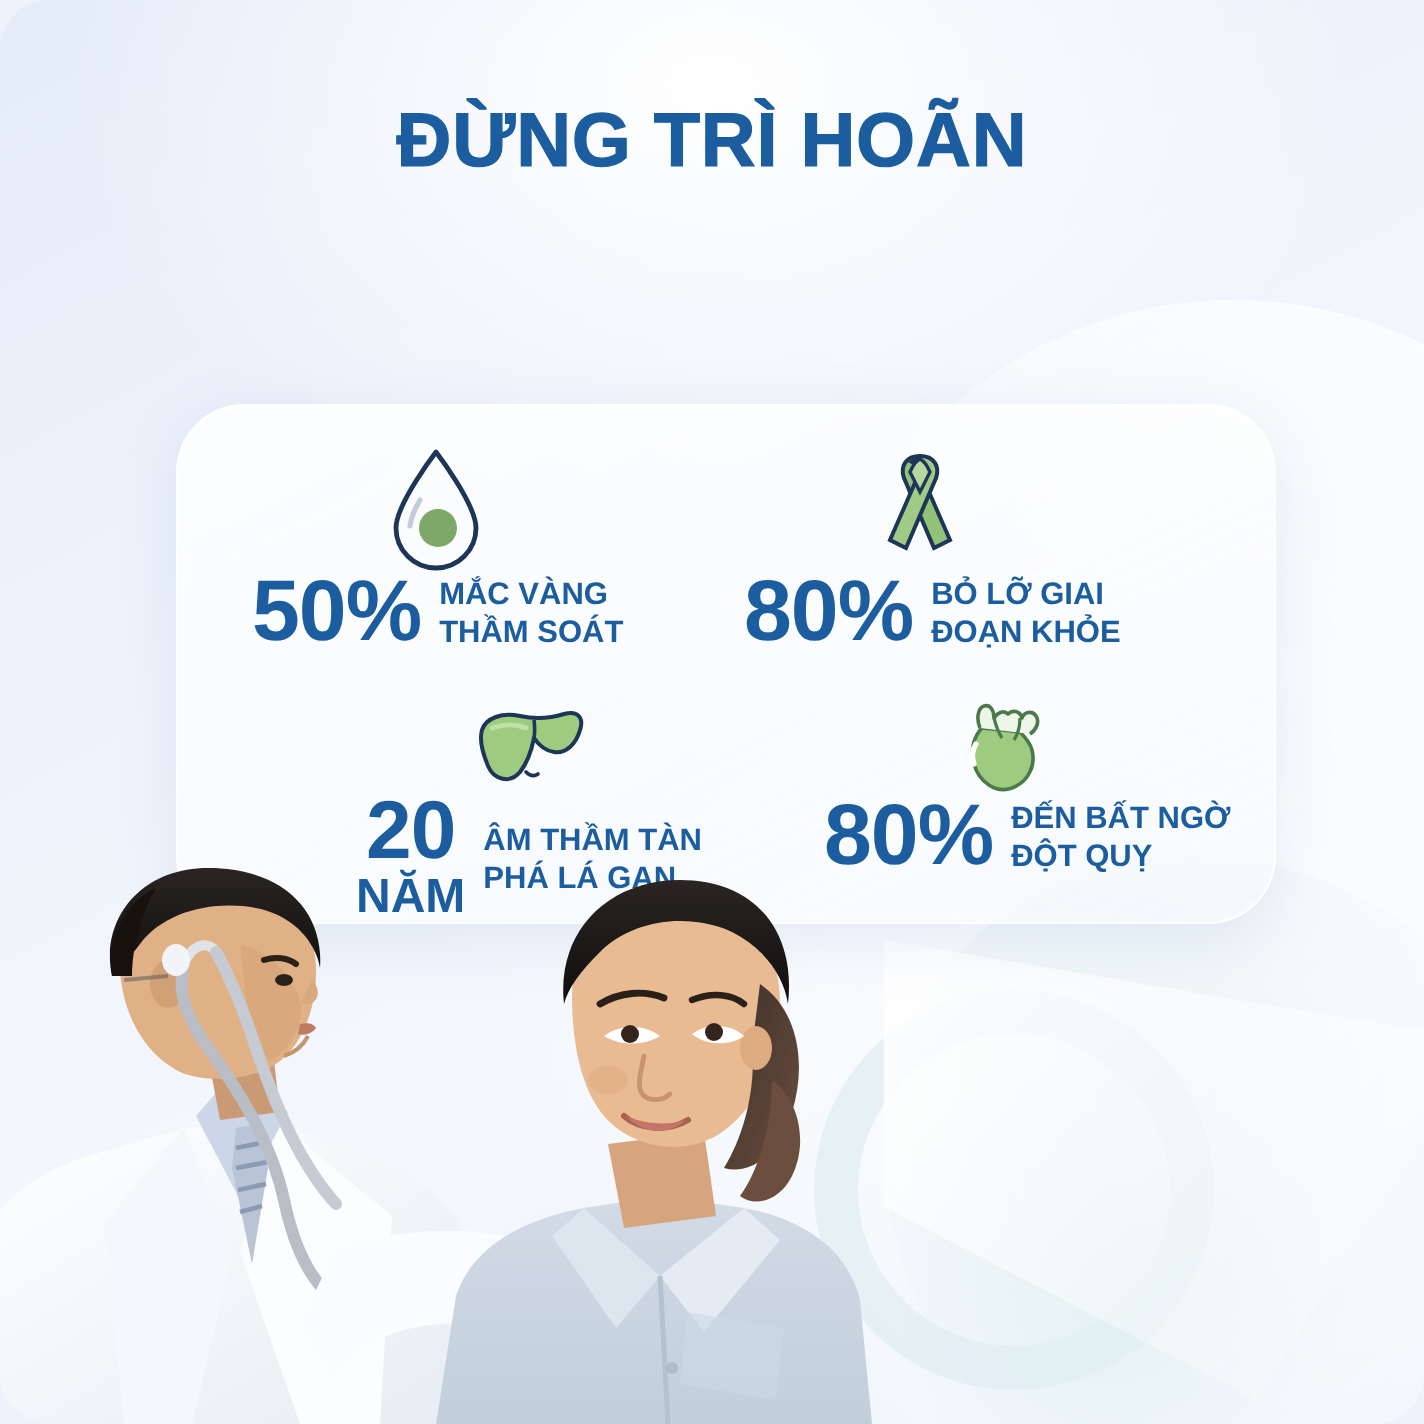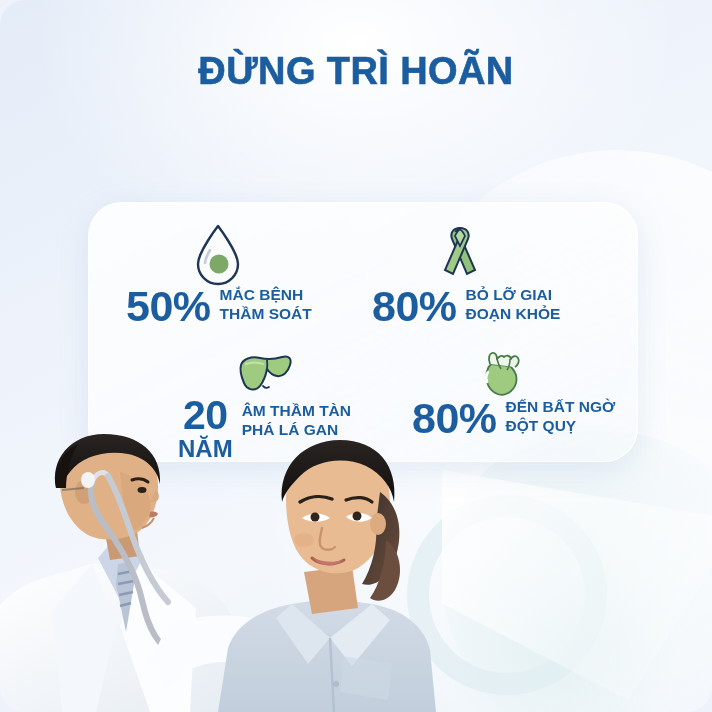--- a/index.html
+++ b/index.html
@@ -87,21 +87,21 @@
     box-shadow:0 8px 30px rgba(120,155,195,.16), inset 0 1px 0 rgba(255,255,255,.9);
     backdrop-filter:blur(3px);
   }
 
   
   .stat { position:absolute; }
   .stat .icon-wrap {
     position:absolute; left:50%; transform:translateX(-50%);
     display:block;
   }
-  .stat .row { position:absolute; display:flex; align-items:flex-start; white-space:nowrap; }
+  .stat .row { position:absolute; display:flex; align-items:flex-end; white-space:nowrap; }
   .big {
     font-size:43px; font-weight:bold; color:#1b5d9e; line-height:.95;
     letter-spacing:-.5px;
   }
   .big.small-num { font-size:41px; }
   .unit {
     font-size:24px; font-weight:bold; color:#1b5d9e;
     text-align:center; line-height:1; margin-top:2px;
   }
   .numblock { display:flex; flex-direction:column; align-items:center; }
@@ -115,21 +115,21 @@
   #stat-blood   .icon-wrap { top:0; }
   #stat-blood   .row { left:8px; top:64px; }
 
   #stat-ribbon  { left:368px; top:222px; width:210px; height:110px; }
   #stat-ribbon  .icon-wrap { top:0; left:44%; }
   #stat-ribbon  .row { left:4px; top:64px; }
 
   #stat-liver   { left:168px; top:352px; width:200px; height:100px; }
   #stat-liver   .icon-wrap { top:0; left:48%; }
   #stat-liver   .row { left:10px; top:44px; align-items:flex-start; }
-  #stat-liver   .label { margin-top:6px; }
+  #stat-liver   .label { margin-top:16px; }
 
   #stat-heart   { left:410px; top:348px; width:210px; height:104px; }
   #stat-heart   .icon-wrap { top:0; left:44%; }
   #stat-heart   .row { left:2px; top:50px; }
 
   
   #photo { position:absolute; left:0; bottom:0; width:560px; height:280px; }
 </style>
 </head>
 <body>
@@ -153,21 +153,21 @@
         <path d="M28 4 C28 4 48 30 48 42 A20 20 0 0 1 8 42 C8 30 28 4 28 4 Z" fill="none" stroke="#1d3557" stroke-width="2.4" stroke-linejoin="round"></path>
         <path d="M20 28 C17 33 15.5 37 15 41" fill="none" stroke="#c3ccd8" stroke-width="2.6" stroke-linecap="round"></path>
         <circle cx="29" cy="42" r="9.5" fill="#7da868"></circle>
       </svg>
     </span>
     <div class="row">
       <div class="numblock">
         <span class="big">50%</span>
       </div>
       <div class="label">
-        <div>MẮC BỆNH</div>
+        <div>MẮC VÀNG</div>
         <div>THẦM SOÁT</div>
       </div>
     </div>
   </div>
 
   <div class="stat" id="stat-ribbon">
     <span class="icon-wrap">
       <svg width="46" height="62" viewBox="0 0 46 62">
         <path d="M23 6 C16 6 13 11 15 17 L30 52 L38 48 L24 16 C23.4 13 25 10 27 9 Z" fill="#92c278" stroke="#1d3557" stroke-width="2"></path>
         <path d="M23 6 C30 6 33 11 31 17 L16 52 L8 48 L22 16 C22.6 13 21 10 19 9 Z" fill="#a0ca86" stroke="#1d3557" stroke-width="2"></path>

